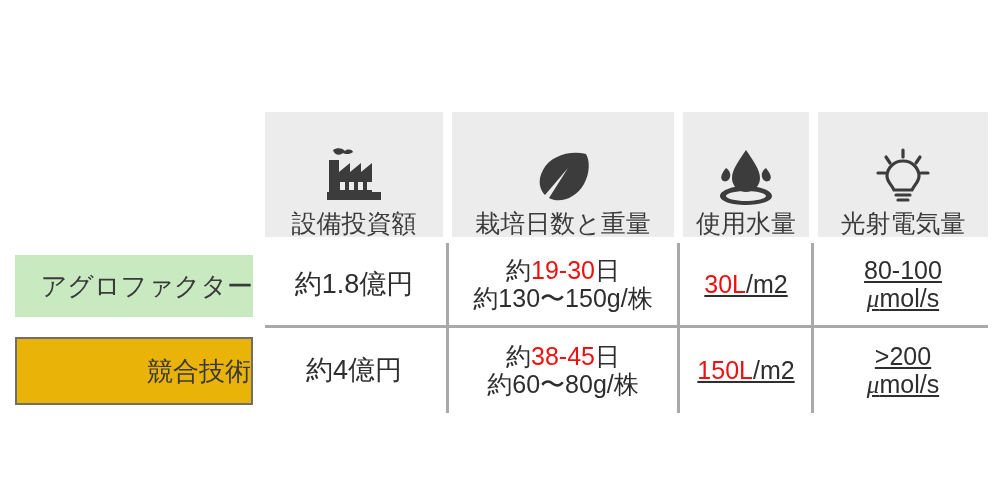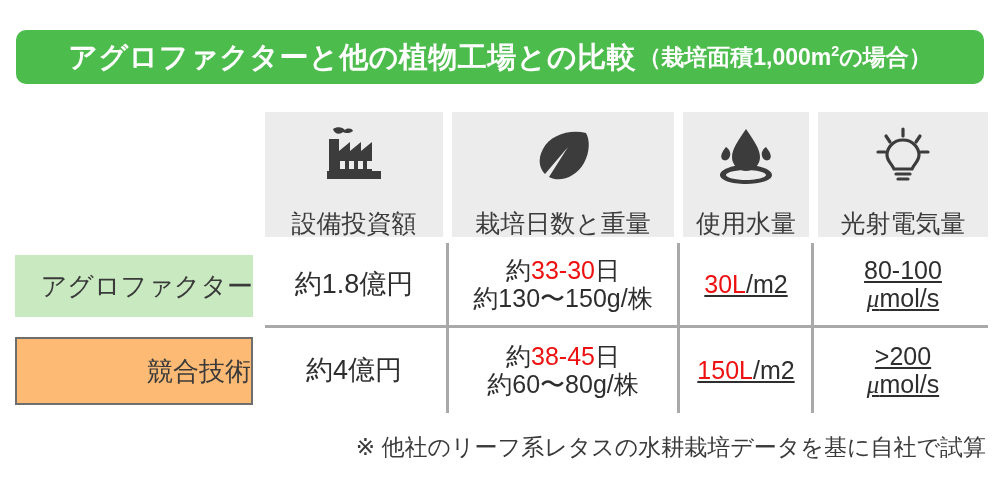--- a/index.html
+++ b/index.html
@@ -75,21 +75,21 @@
   }
   .th {
     position: absolute;
     top: 0;
     height: 125px;
     background: #ececec;
     box-sizing: border-box;
     display: flex;
     flex-direction: column;
     align-items: center;
-    justify-content: space-between;
+    justify-content: flex-end;
     padding-top: 13px;
   }
   .th-icon {
     height: 62px;
     display: flex;
     align-items: center;
     justify-content: center;
   }
   .th-icon svg { display: block; }
   .th-label {
@@ -139,21 +139,21 @@
     justify-content: flex-end;
   }
   .rowlabel-agro {
     top: 18px;
     height: 62px;
     background: #c9eac1;
   }
   .rowlabel-comp {
     top: 100px;
     height: 68px;
-    background: #fdba74;
+    background: #eab308;
     border: 2px solid #6e6e6e;
   }
 
   .cell {
     position: absolute;
     box-sizing: border-box;
     display: flex;
     flex-direction: column;
     align-items: center;
     justify-content: center;
@@ -182,24 +182,20 @@
     font-size: 23px;
     color: #3a3a3a;
     white-space: nowrap;
   }
 </style>
 </head>
 <body>
 
 <div class="page">
 
-  <div class="banner">
-    <span class="banner-text">アグロファクターと他の植物工場との比較</span>
-    <span class="banner-sub"><span>（栽培面積1,000m</span><sup>2</sup><span>の場合）</span></span>
-  </div>
 
   <div class="table">
 
     <div class="thead">
 
       <div class="th th-cost">
         <div class="th-icon">
           <svg width="70" height="58" viewBox="0 0 70 58" aria-hidden="true">
             <g fill="#3c3c3c">
               <path d="M14 2 C18 -1 24 0 26 3 C28 1 33 1 34 4 C32 6 27 7 24 5 C21 8 15 7 14 2 Z"></path>
@@ -270,21 +266,21 @@
 
       <div class="rowlabel rowlabel-agro">
         <span>アグロファクター</span>
       </div>
 
       <div class="cell cell-r1 c-cost">
         <span class="v-big">約1.8億円</span>
       </div>
 
       <div class="cell cell-r1 c-days">
-        <span class="v-med"><span>約</span><span class="hl">33-30</span><span>日</span></span>
+        <span class="v-med"><span>約</span><span class="hl">19-30</span><span>日</span></span>
         <span class="v-med">約130〜150g/株</span>
       </div>
 
       <div class="cell cell-r1 c-water">
         <span class="v-med"><span class="hl">30L</span><span>/m2</span></span>
       </div>
 
       <div class="cell cell-r1 c-light">
         <span class="v-med">80-100</span>
         <span class="v-med"><span class="mu">μ</span><span>mol/s</span></span>
@@ -308,15 +304,14 @@
       </div>
 
       <div class="cell cell-r2 c-light">
         <span class="v-med">&gt;200</span>
         <span class="v-med"><span class="mu">μ</span><span>mol/s</span></span>
       </div>
 
     </div>
   </div>
 
-  <div class="footnote">※ 他社のリーフ系レタスの水耕栽培データを基に自社で試算</div>
 
 </div>
 
 </body></html>

